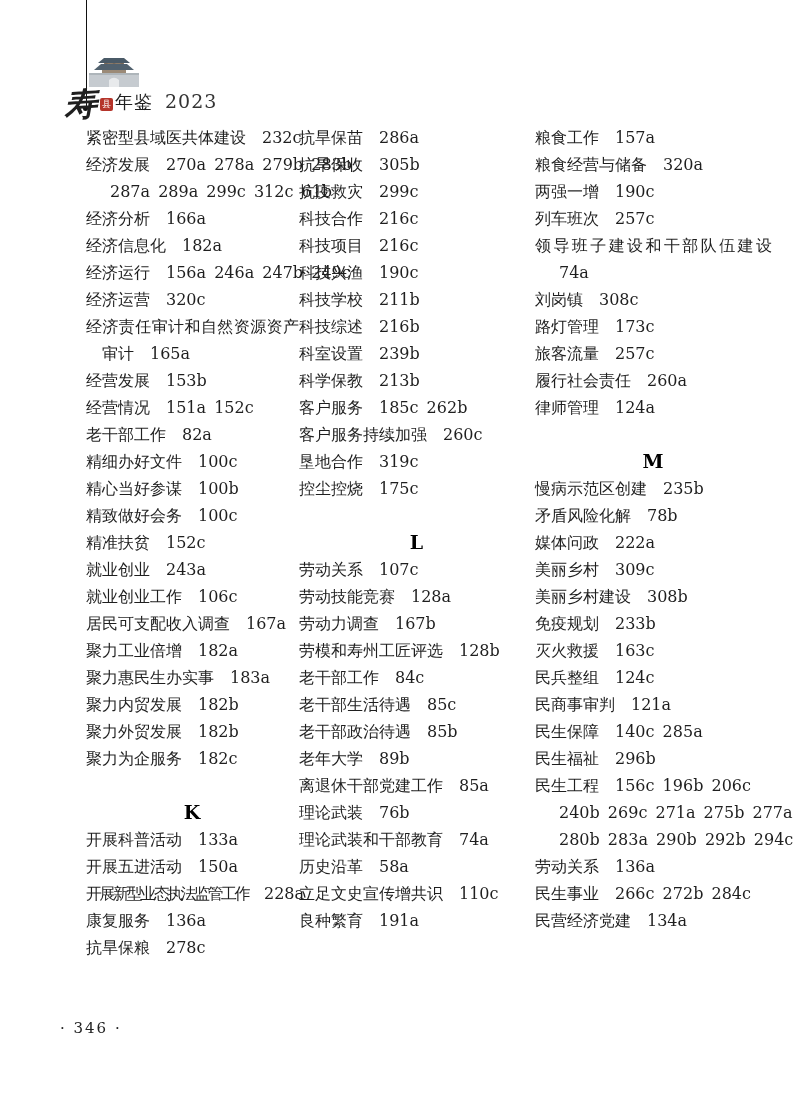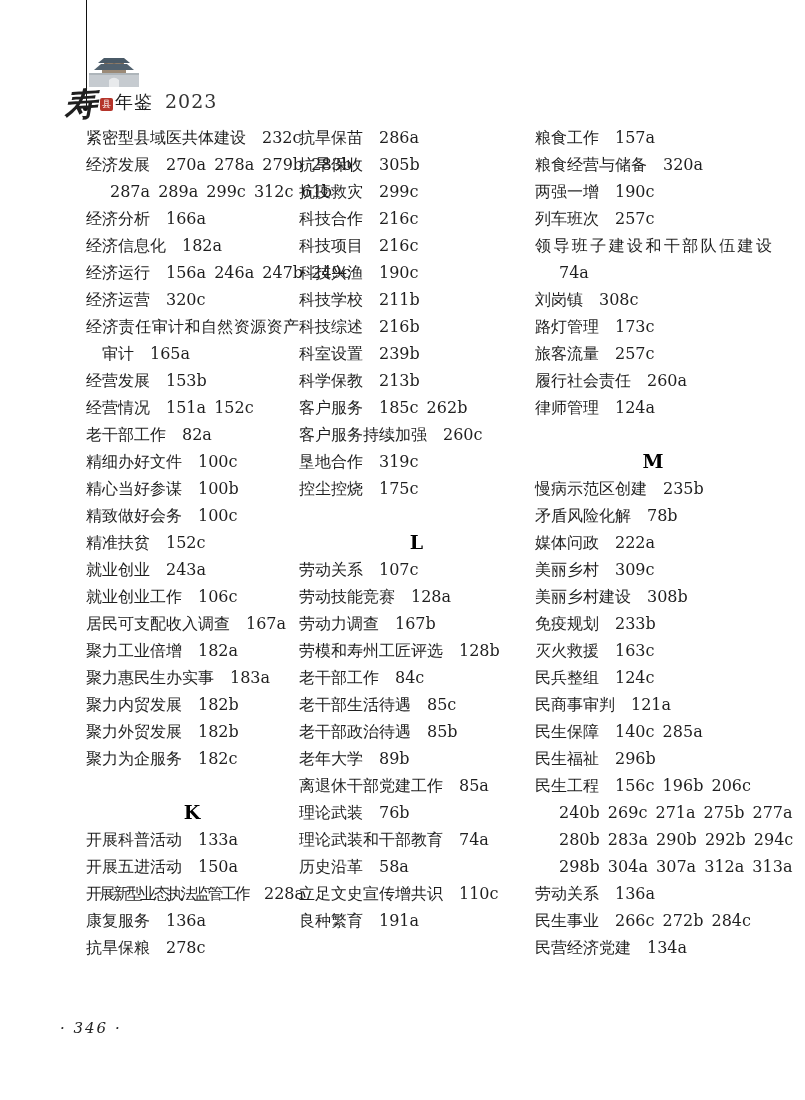--- a/index.html
+++ b/index.html
@@ -26,21 +26,21 @@
   .col3{width:237px;}
   .line{height:27px;line-height:27px;font-size:16px;white-space:nowrap;}
   .line.heading{margin-top:27px;text-align:center;font-size:19px;font-weight:bold;color:#000;
     font-family:"DejaVu Serif", serif;letter-spacing:1px;}
   .line.indent{padding-left:16px;}
   .line.justify{white-space:normal;text-align:justify;text-align-last:justify;}
   .line.tight .term{letter-spacing:-2.5px;}
   .refs{margin-left:16px;word-spacing:3px;}
   .line.noterm .refs{margin-left:8px;}
   
-  .page-number{position:absolute;left:60px;top:1019px;font-size:15px;letter-spacing:2px;color:#222;font-style:italic;}
+  .page-number{position:absolute;left:60px;top:1019px;font-size:15px;letter-spacing:2px;color:#222;}
 </style>
 </head>
 <body>
 
 <div class="rule-v"></div>
 <div class="rule-dot"></div>
 
 <svg class="tower" width="52" height="33" viewBox="0 0 52 33">
   <polygon points="10,8 16,3 36,3 42,8" fill="#4a5a67"></polygon>
   <rect x="16" y="8" width="20" height="4" fill="#8b7a68"></rect>
@@ -142,20 +142,19 @@
       <div class="line entry"><span class="term">美丽乡村建设</span><span class="refs">308b</span></div>
       <div class="line entry"><span class="term">免疫规划</span><span class="refs">233b</span></div>
       <div class="line entry"><span class="term">灭火救援</span><span class="refs">163c</span></div>
       <div class="line entry"><span class="term">民兵整组</span><span class="refs">124c</span></div>
       <div class="line entry"><span class="term">民商事审判</span><span class="refs">121a</span></div>
       <div class="line entry"><span class="term">民生保障</span><span class="refs">140c 285a</span></div>
       <div class="line entry"><span class="term">民生福祉</span><span class="refs">296b</span></div>
       <div class="line entry"><span class="term">民生工程</span><span class="refs">156c 196b 206c</span></div>
       <div class="line entry indent noterm"><span class="refs">240b 269c 271a 275b 277a</span></div>
       <div class="line entry indent noterm"><span class="refs">280b 283a 290b 292b 294c</span></div>
-      <div class="line entry indent noterm"><span class="refs">298b 304a 307a 312a 313a</span></div>
       <div class="line entry"><span class="term">劳动关系</span><span class="refs">136a</span></div>
       <div class="line entry"><span class="term">民生事业</span><span class="refs">266c 272b 284c</span></div>
       <div class="line entry"><span class="term">民营经济党建</span><span class="refs">134a</span></div>
     </div>
 </div>
 
 <div class="page-number">· 346 ·</div>
 
 </body></html>

